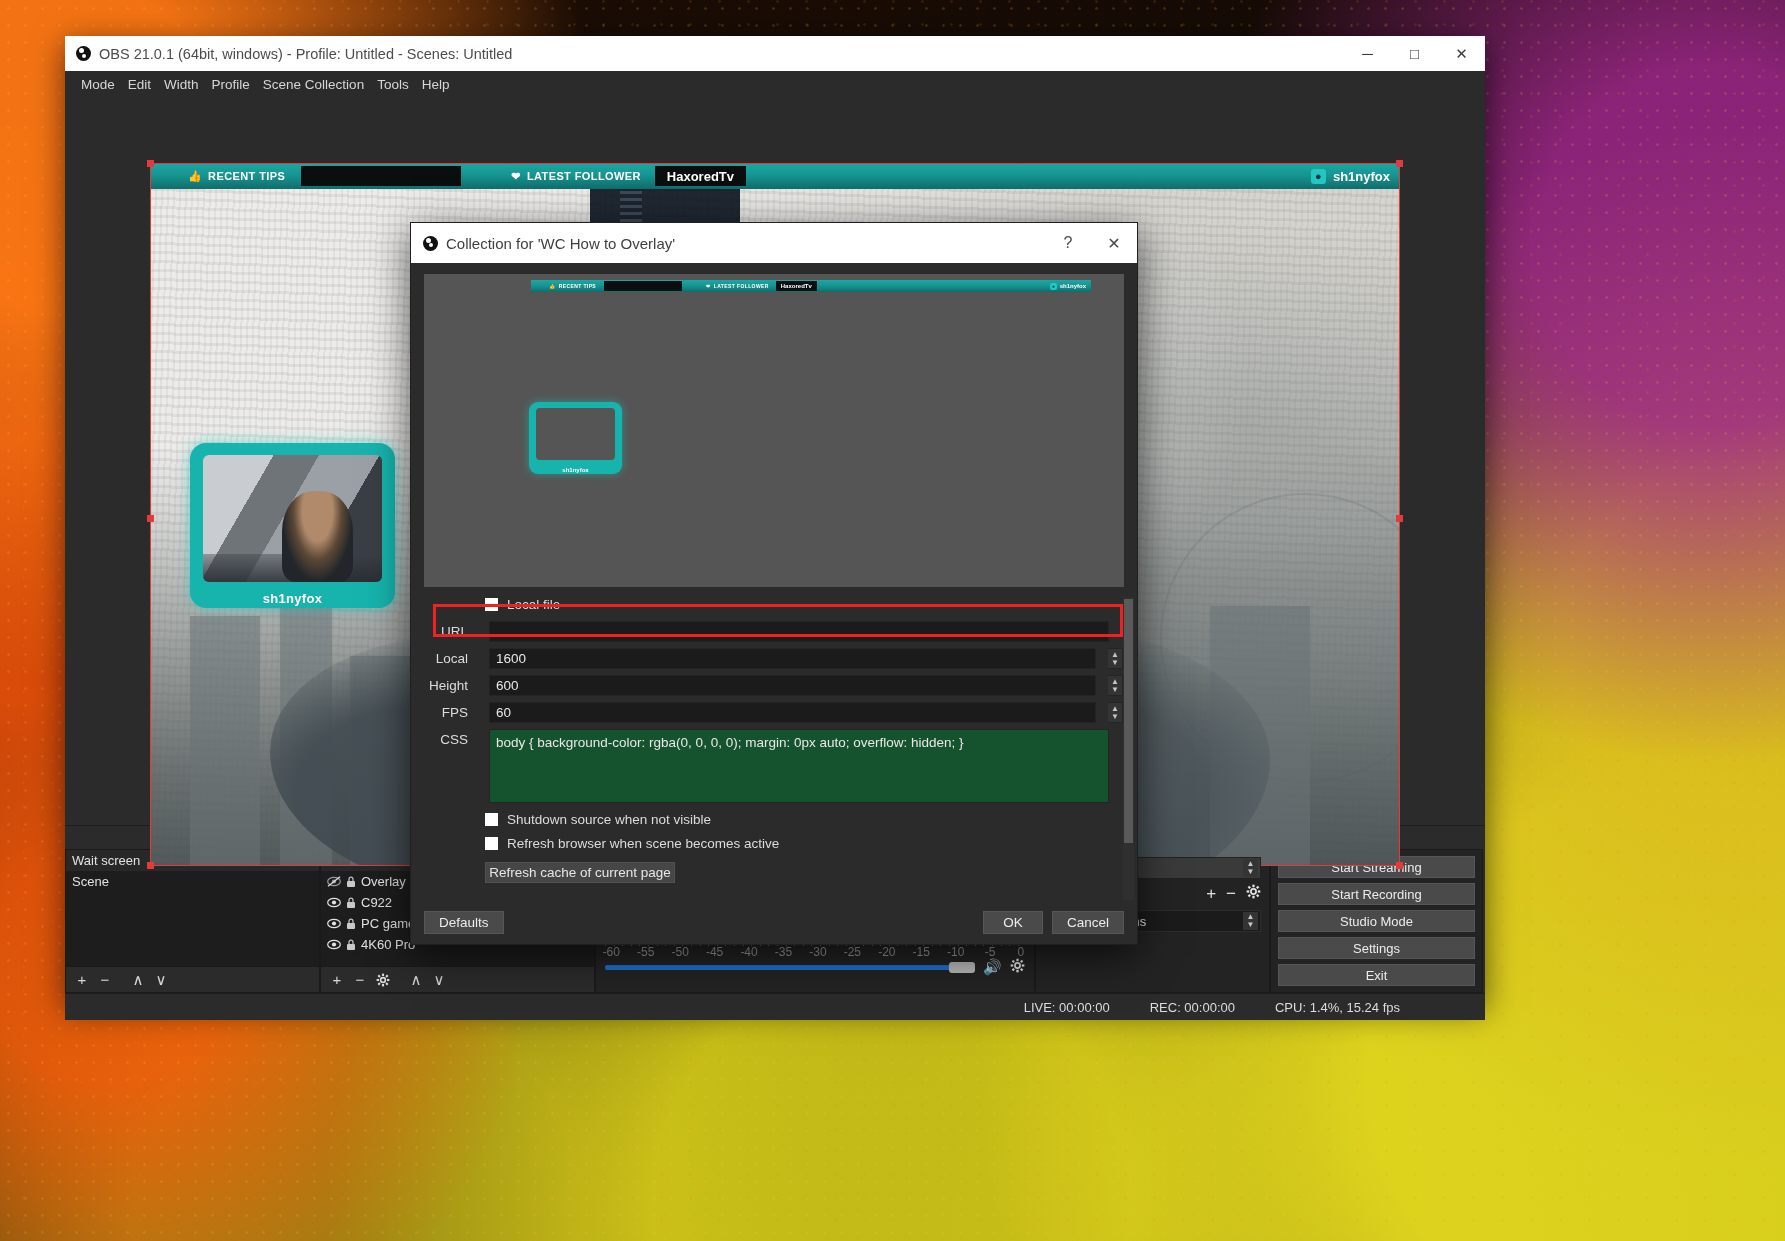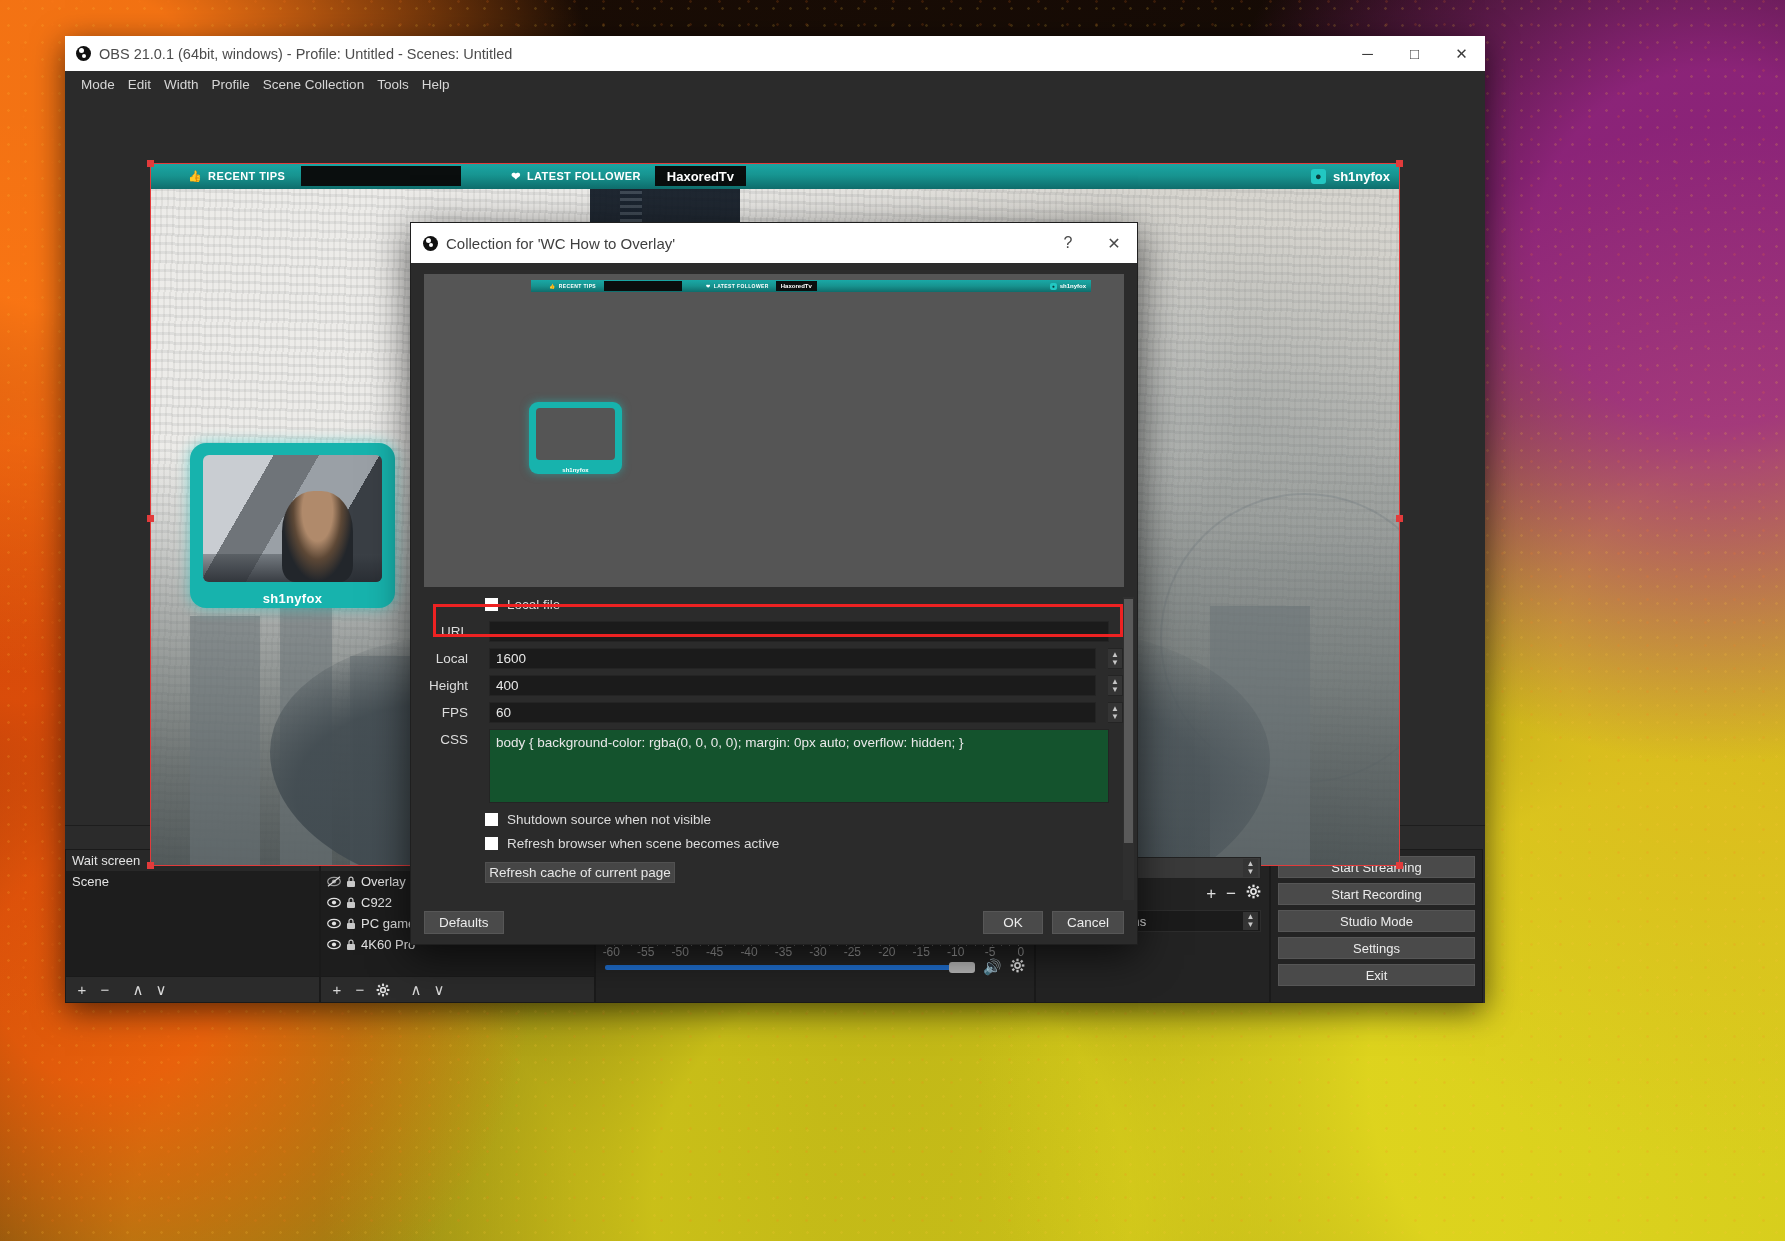--- a/index.html
+++ b/index.html
@@ -738,20 +738,25 @@
         <div class="ctl-btn">Start Streaming</div>
         <div class="ctl-btn">Start Recording</div>
         <div class="ctl-btn">Studio Mode</div>
         <div class="ctl-btn">Settings</div>
         <div class="ctl-btn">Exit</div>
       </div>
     </div>
 
   </div>
 
+  <div id="statusbar">
+    <span>LIVE: 00:00:00</span>
+    <span>REC: 00:00:00</span>
+    <span>CPU: 1.4%, 15.24 fps</span>
+  </div>
 
 </div>
 
 <div id="dialog">
 
   <div id="dlg-title">
     <div class="obs-logo"></div>
     <div class="t">Collection for 'WC How to Overlay'</div>
     <div class="dlg-wbtns">
       <div class="dlg-wbtn">?</div>
@@ -800,21 +805,21 @@
       </div>
 
       <div class="f-row">
         <span class="f-label">Local</span>
         <span class="f-input">1600</span>
         <span class="f-spin">▲<br>▼</span>
       </div>
 
       <div class="f-row">
         <span class="f-label">Height</span>
-        <span class="f-input">400</span>
+        <span class="f-input">600</span>
         <span class="f-spin">▲<br>▼</span>
       </div>
 
       <div class="f-row">
         <span class="f-label">FPS</span>
         <span class="f-input">60</span>
         <span class="f-spin">▲<br>▼</span>
       </div>
 
       <div class="f-row" style="align-items:flex-start;">

